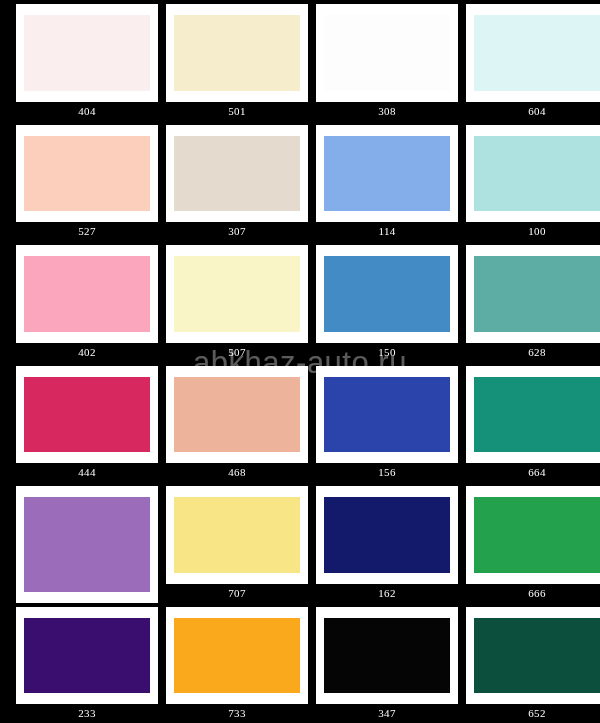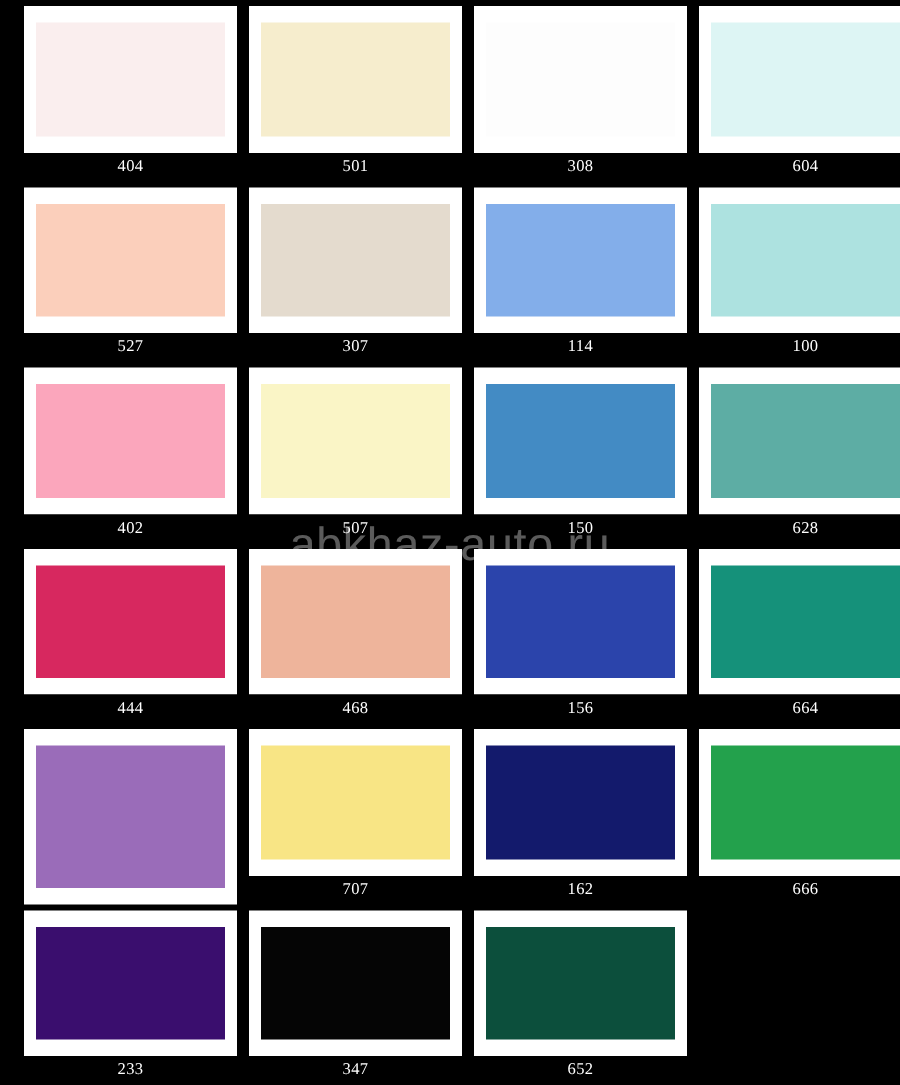--- a/index.html
+++ b/index.html
@@ -205,20 +205,26 @@
       <div class="swatch-label">666</div>
     </div>
     <div class="swatch-cell">
       <div class="swatch-mat">
         <div class="swatch-color" style="background: rgb(58, 14, 110);"></div>
       </div>
       <div class="swatch-label">233</div>
     </div>
     <div class="swatch-cell">
       <div class="swatch-mat">
+        <div class="swatch-color" style="background: rgb(250, 168, 28);"></div>
+      </div>
+      <div class="swatch-label">733</div>
+    </div>
+    <div class="swatch-cell">
+      <div class="swatch-mat">
         <div class="swatch-color" style="background: rgb(5, 5, 5);"></div>
       </div>
       <div class="swatch-label">347</div>
     </div>
     <div class="swatch-cell">
       <div class="swatch-mat">
         <div class="swatch-color" style="background: rgb(12, 79, 60);"></div>
       </div>
       <div class="swatch-label">652</div>
     </div>

